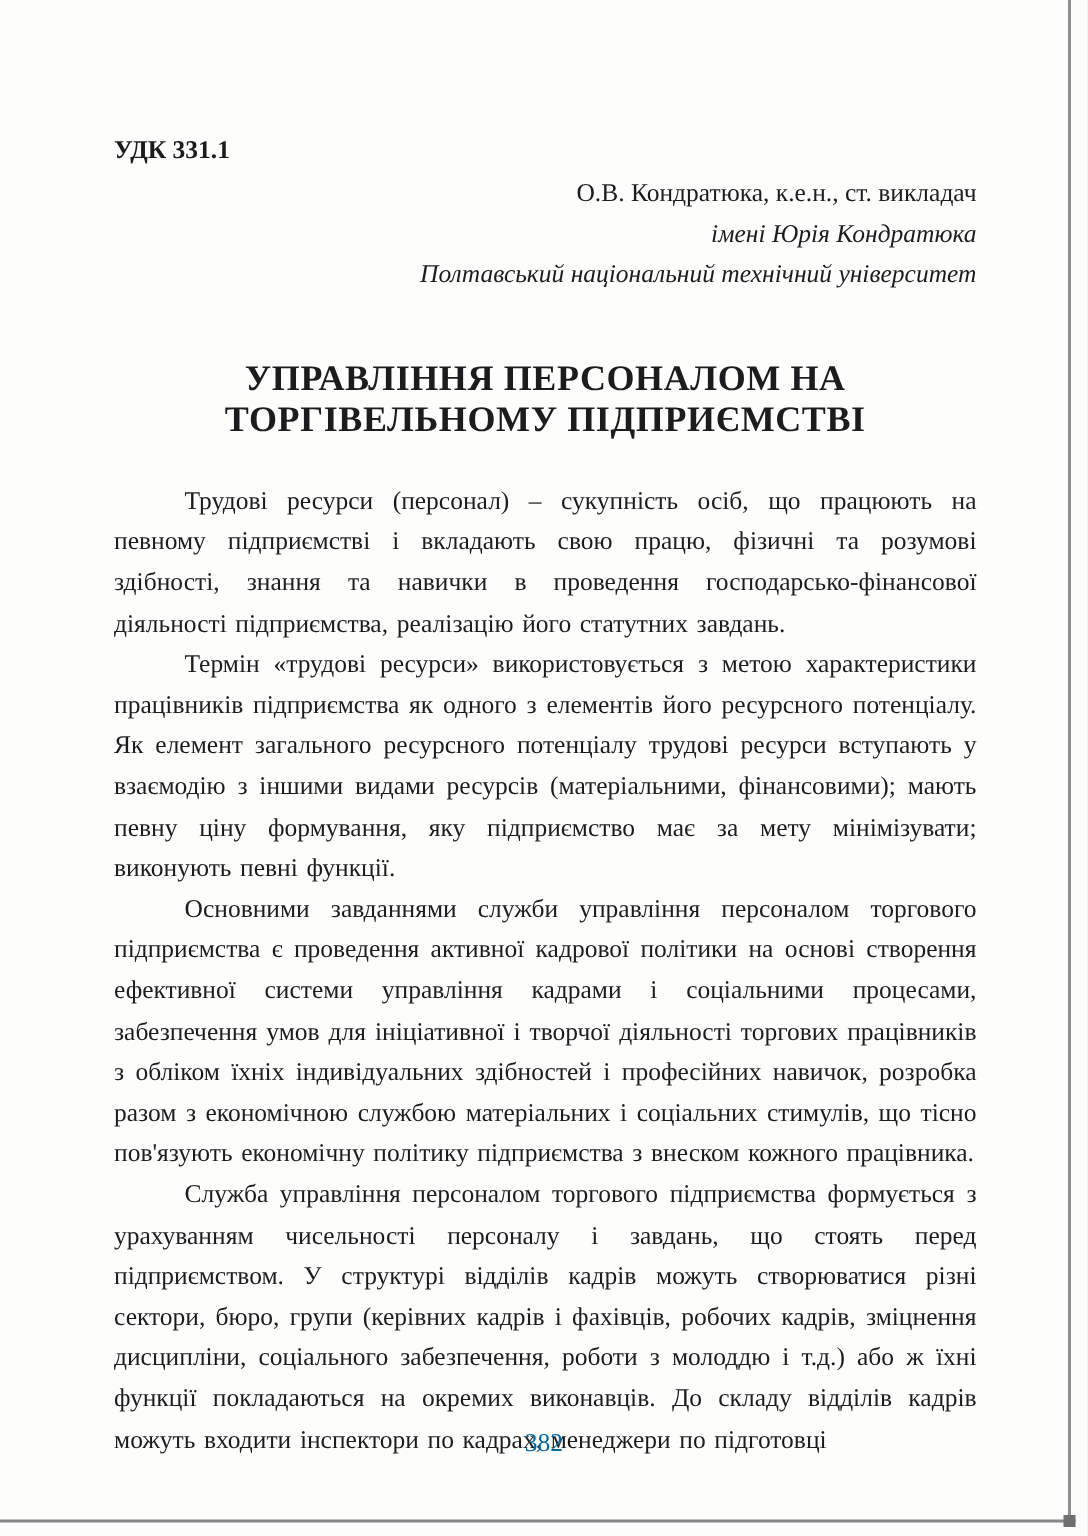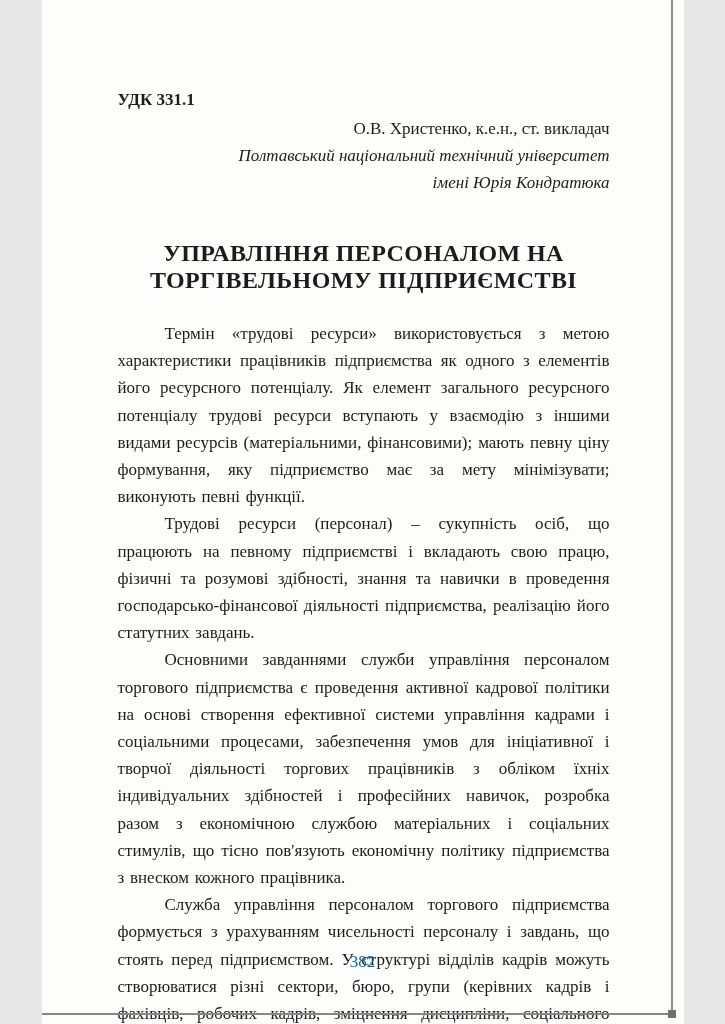--- a/index.html
+++ b/index.html
@@ -2,21 +2,21 @@
 <html lang="uk"><head>
 <meta charset="utf-8">
 <style>
   html, body {
     margin: 0;
     padding: 0;
     background: #e8e8e8;
   }
   .sheet {
     position: relative;
-    width: 642px;
+    width: 725px;
     height: 1024px;
     margin: 0 auto;
     background: #fdfdfc;
     overflow: hidden;
     font-family: "Liberation Serif", "DejaVu Serif", serif;
     color: #1c1c1e;
   }
   .content {
     position: absolute;
     top: 86px;
@@ -96,30 +96,30 @@
 </head>
 <body>
 
 <div class="sheet">
 
   <div class="content">
 
     <div class="udk">УДК 331.1</div>
 
     <div class="byline">
-      <div>О.В. Христенко, к.е.н., ст. викладач</div>
+      <div>О.В. Кондратюка, к.е.н., ст. викладач</div>
+      <div class="affil">імені Юрія Кондратюка</div>
       <div class="affil">Полтавський національний технічний університет</div>
-      <div class="affil">імені Юрія Кондратюка</div>
     </div>
 
     <h1 class="title">УПРАВЛІННЯ ПЕРСОНАЛОМ НА ТОРГІВЕЛЬНОМУ ПІДПРИЄМСТВІ</h1>
 
     <div class="body-text">
+      <p class="para">Трудові ресурси (персонал) – сукупність осіб, що працюють на певному підприємстві і вкладають свою працю, фізичні та розумові здібності, знання та навички в проведення господарсько-фінансової діяльності підприємства, реалізацію його статутних завдань.</p>
       <p class="para">Термін «трудові ресурси» використовується з метою характеристики працівників підприємства як одного з елементів його ресурсного потенціалу. Як елемент загального ресурсного потенціалу трудові ресурси вступають у взаємодію з іншими видами ресурсів (матеріальними, фінансовими); мають певну ціну формування, яку підприємство має за мету мінімізувати; виконують певні функції.</p>
-      <p class="para">Трудові ресурси (персонал) – сукупність осіб, що працюють на певному підприємстві і вкладають свою працю, фізичні та розумові здібності, знання та навички в проведення господарсько-фінансової діяльності підприємства, реалізацію його статутних завдань.</p>
       <p class="para">Основними завданнями служби управління персоналом торгового підприємства є проведення активної кадрової політики на основі створення ефективної системи управління кадрами і соціальними процесами, забезпечення умов для ініціативної і творчої діяльності торгових працівників з обліком їхніх індивідуальних здібностей і професійних навичок, розробка разом з економічною службою матеріальних і соціальних стимулів, що тісно пов'язують економічну політику підприємства з внеском кожного працівника.</p>
       <p class="para">Служба управління персоналом торгового підприємства формується з урахуванням чисельності персоналу і завдань, що стоять перед підприємством. У структурі відділів кадрів можуть створюватися різні сектори, бюро, групи (керівних кадрів і фахівців, робочих кадрів, зміцнення дисципліни, соціального забезпечення, роботи з молоддю і т.д.) або ж їхні функції покладаються на окремих виконавців. До складу відділів кадрів можуть входити інспектори по кадрах, менеджери по підготовці</p>
     </div>
 
   </div>
 
   <div class="page-number">382</div>
 
   <div class="scan-edge-right"></div>
   <div class="scan-edge-bottom"></div>

